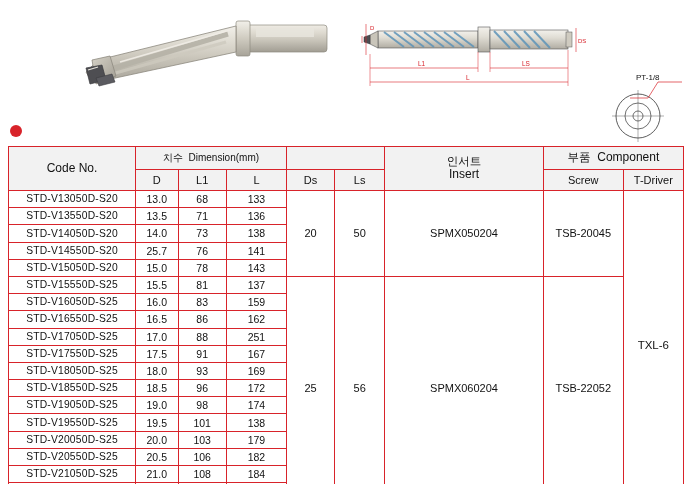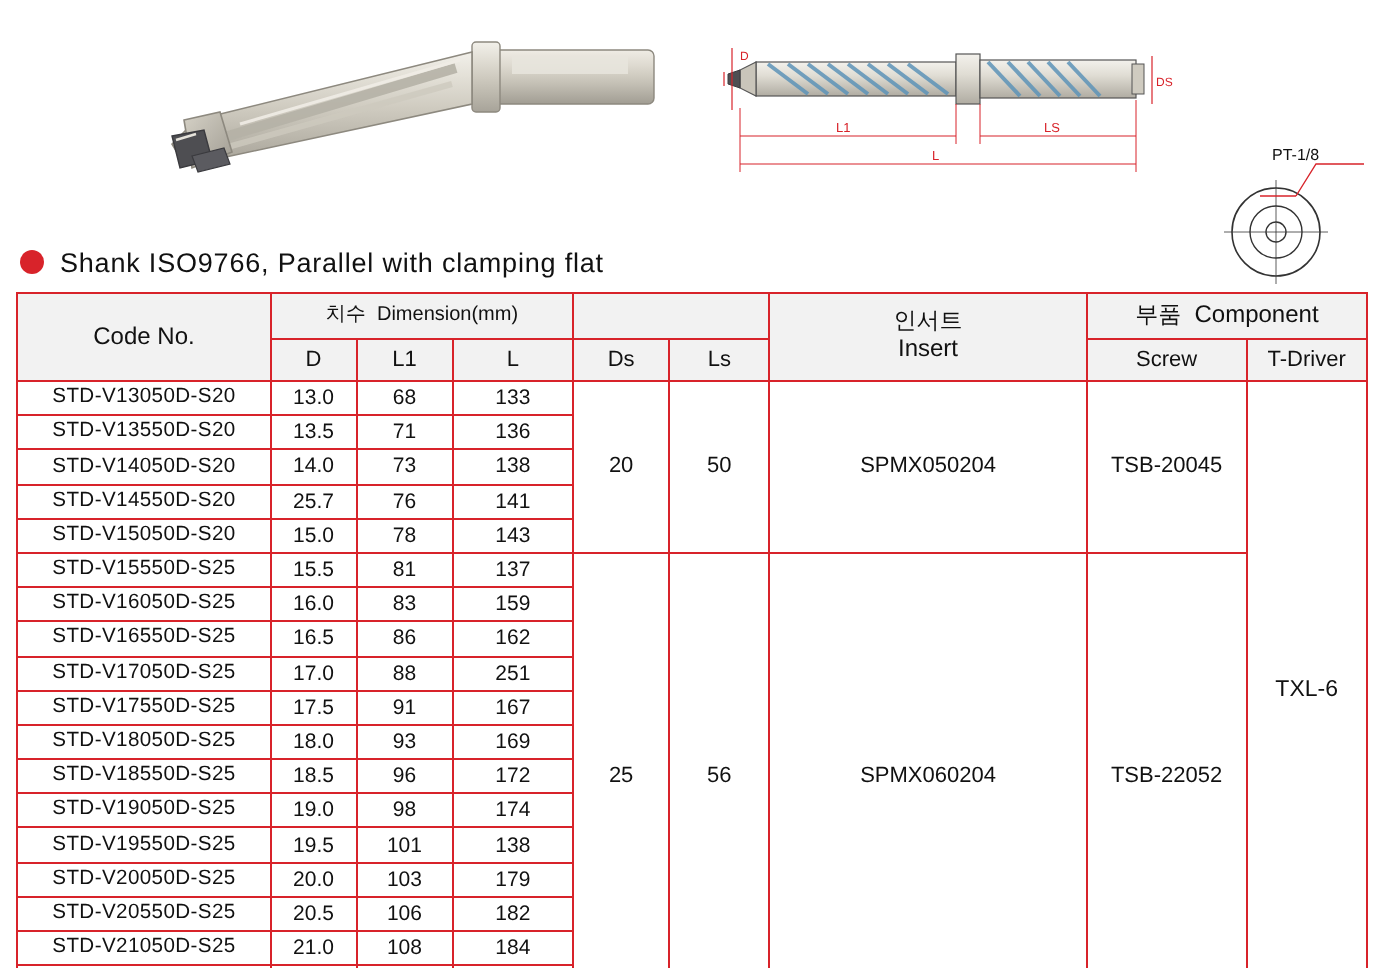--- a/index.html
+++ b/index.html
@@ -178,21 +178,20 @@
       <line x1="16" y1="44" x2="68" y2="44" stroke="#333" stroke-width="0.4"></line>
       <path d="M34,26 L52,26" stroke="#d8232a" stroke-width="0.7"></path>
       <path d="M52,26 L62,10 L86,10" stroke="#d8232a" stroke-width="0.7" fill="none"></path>
       <text x="40" y="8" font-family="Liberation Sans, sans-serif" font-size="8" fill="#111">PT-1/8</text>
     </svg>
   </div>
 </div>
 
 <div class="heading">
   <span class="bullet"></span>
-  <span class="heading-text">Shank ISO9766, Parallel with clamping flat</span>
 </div>
 
 <table>
   <thead>
     <tr>
       <th rowspan="2" class="hdr-main" style="width:128px">Code No.</th>
       <th colspan="3" class="dim-label" style="width:150px">
         <span>치수</span>
         &nbsp;<span>Dimension(mm)</span>
       </th>

